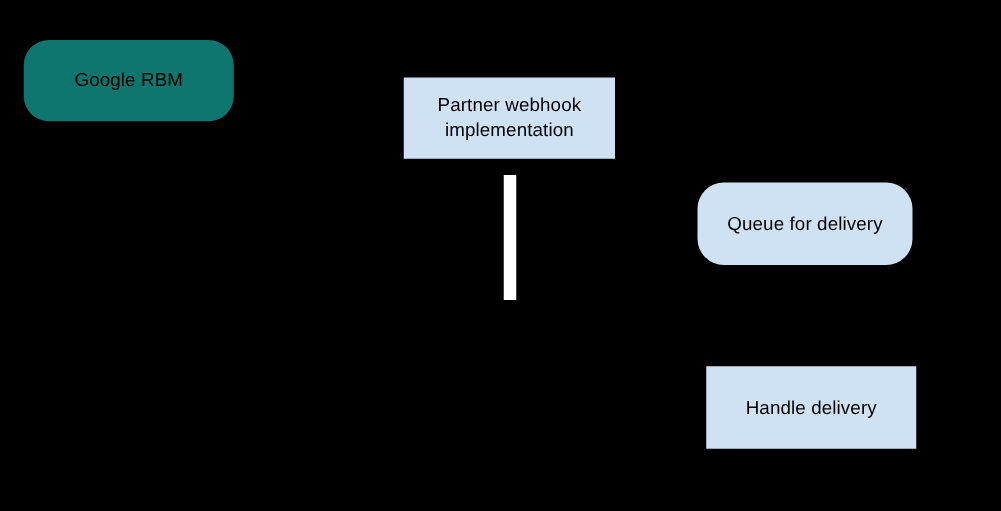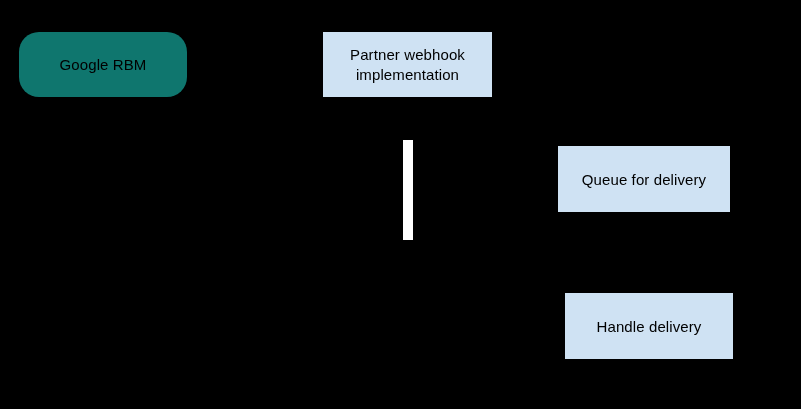--- a/index.html
+++ b/index.html
@@ -71,27 +71,27 @@
 </style>
 </head>
 <body>
 
 <div id="canvas">
 
   <div class="node" id="node-google-rbm" style="background:#0f766e;border-radius:20px;">
     <span class="node-label">Google RBM</span>
   </div>
 
-  <div class="node" id="node-partner-webhook" style="background:#cfe2f3;">
+  <div class="node" id="node-partner-webhook" style="background:#cfe2f3;margin-top:30px;">
     <span class="node-label">Partner webhook implementation</span>
   </div>
 
   <div class="divider-bar"></div>
 
-  <div class="node" id="node-queue-for-delivery" style="background:#cfe2f3;">
+  <div class="node" id="node-queue-for-delivery" style="background:#cfe2f3;border-radius:21px;">
     <span class="node-label">Queue for delivery</span>
   </div>
 
   <div class="node" id="node-handle-failures" style="background:#cfe2f3;">
     <span class="node-label">Handle delivery</span>
   </div>
 
 </div>
 
 </body></html>

